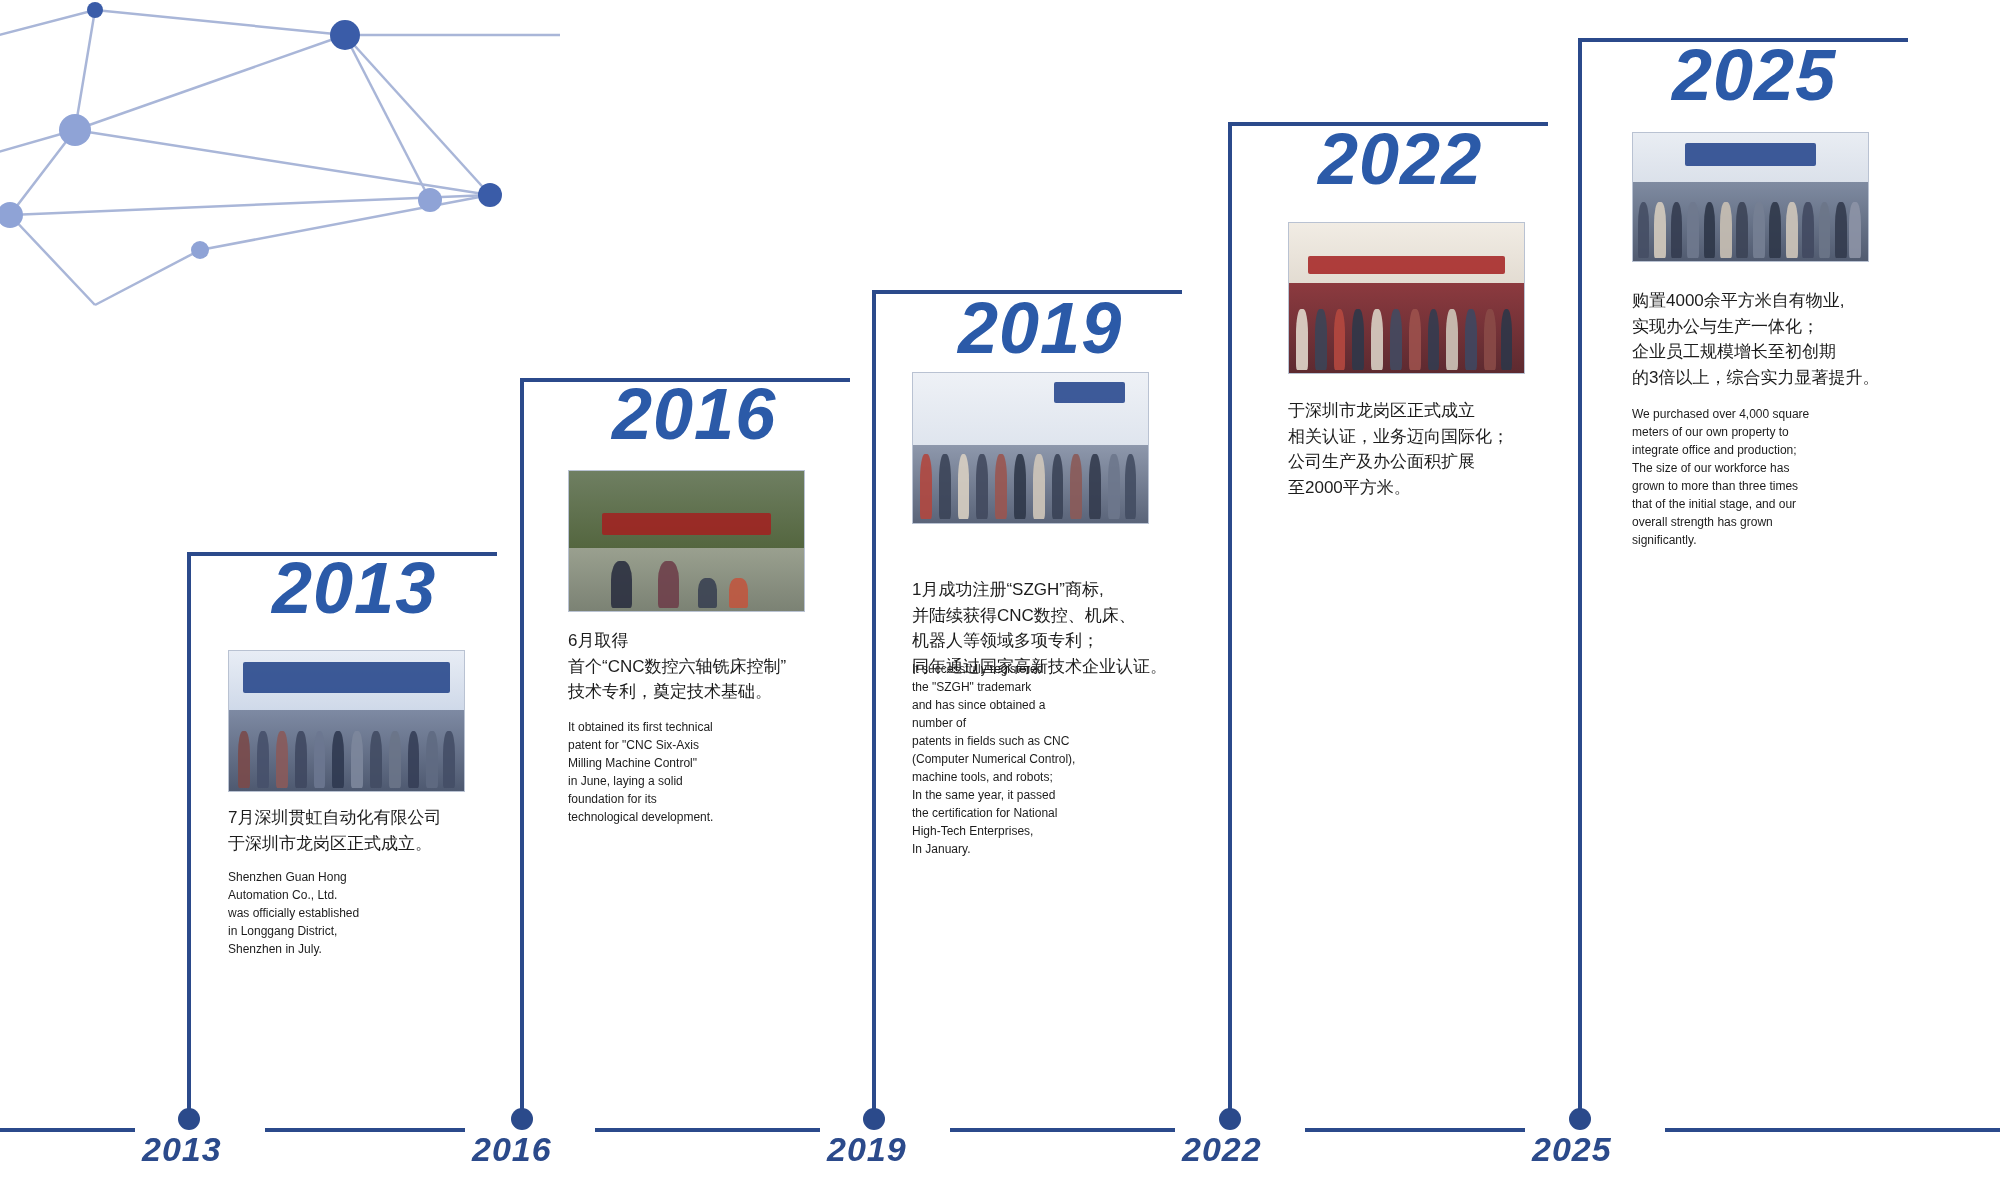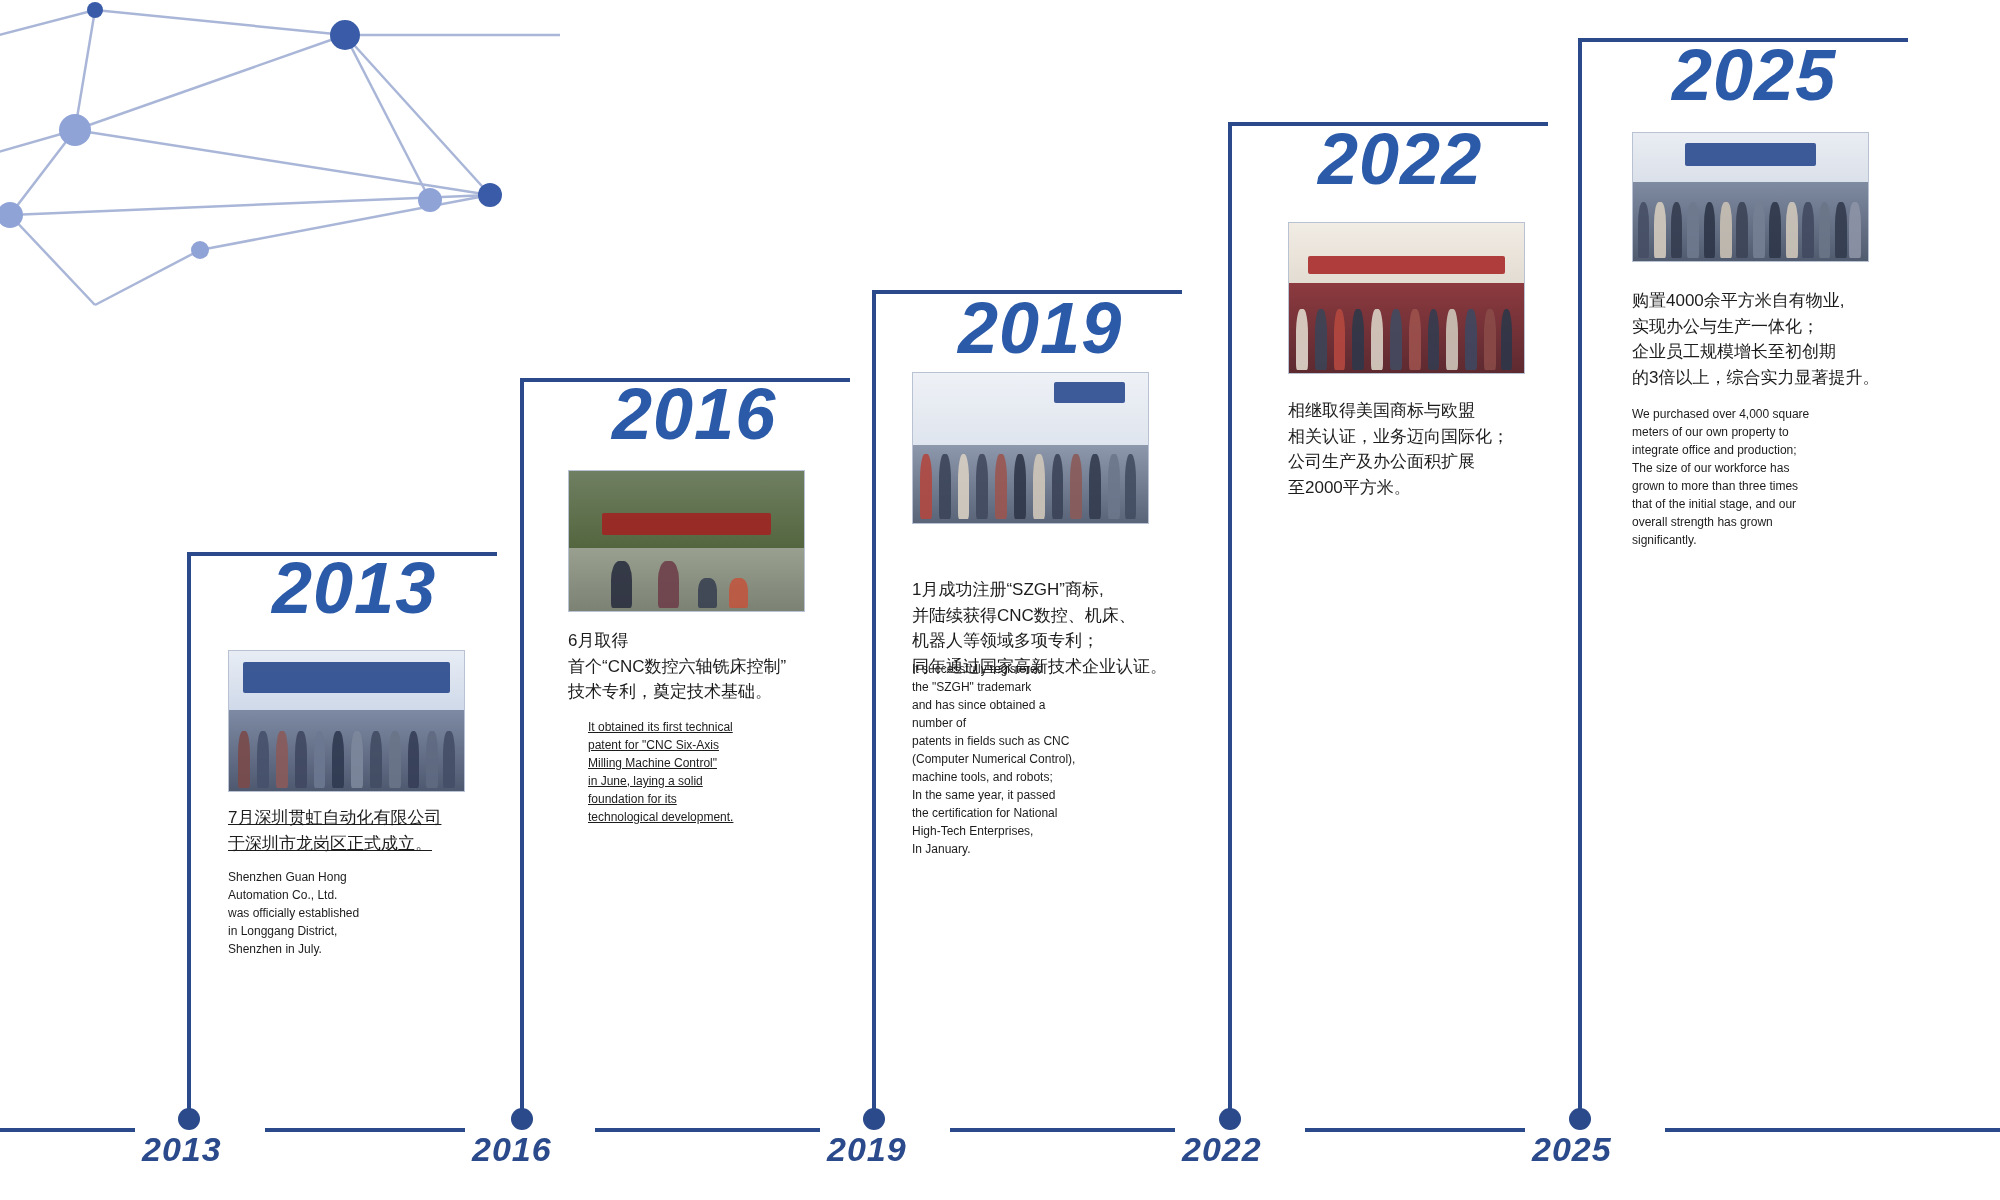--- a/index.html
+++ b/index.html
@@ -202,21 +202,21 @@
         <span style="left:44%;background:#2f3850"></span>
       <span style="left:52%;background:#7d879c"></span>
         <span style="left:60%;background:#414b63"></span>
       <span style="left:68%;background:#6a7488"></span>
         <span style="left:76%;background:#353e56"></span>
       <span style="left:84%;background:#5f6a82"></span>
         <span style="left:91%;background:#444e66"></span>
     </div>
   </div>
 
-  <div class="txt cn" style="left:228px; top:805px; width:300px;text-decoration:underline;">7月深圳贯虹自动化有限公司
+  <div class="txt cn" style="left:228px; top:805px; width:300px;">7月深圳贯虹自动化有限公司
 于深圳市龙岗区正式成立。</div>
   <div class="txt en" style="left:228px; top:868px; width:300px;">Shenzhen Guan Hong
 Automation Co., Ltd.
 was officially established
 in Longgang District,
 Shenzhen in July.</div>
 
   <div class="vline" style="left:520px; top:378px; height:734px;"></div>
   <div class="hline" style="left:520px; top:378px; width:330px;"></div>
   <div class="dot" style="left:511px; top:1108px;"></div>
@@ -230,21 +230,21 @@
       <span style="left:18%;width:9%;background:#2b3040"></span>
       <span style="left:38%;width:9%;background:#6e3f4a"></span>
       <span style="left:55%;width:8%;height:45%;background:#3a4152"></span>
       <span style="left:68%;width:8%;height:45%;background:#c0563f"></span>
     </div>
   </div>
 
   <div class="txt cn" style="left:568px; top:628px; width:310px;">6月取得
 首个“CNC数控六轴铣床控制”
 技术专利，奠定技术基础。</div>
-  <div class="txt en" style="left:588px; top:718px; width:310px;text-decoration:underline;">It obtained its first technical
+  <div class="txt en" style="left:568px; top:718px; width:310px;">It obtained its first technical
  patent for "CNC Six-Axis
 Milling Machine Control"
 in June, laying a solid
  foundation for its
 technological development.</div>
 
   <div class="vline" style="left:872px; top:290px; height:822px;"></div>
   <div class="hline" style="left:872px; top:290px; width:310px;"></div>
   <div class="dot" style="left:863px; top:1108px;"></div>
   <div class="big-year" style="left:958px; top:287px;">2019</div>
@@ -303,21 +303,21 @@
         <span style="left:43%;background:#424a60"></span>
       <span style="left:51%;background:#9c514c"></span>
         <span style="left:59%;background:#343c50"></span>
       <span style="left:67%;background:#cec5b9"></span>
         <span style="left:75%;background:#3f4760"></span>
       <span style="left:83%;background:#8a4a47"></span>
         <span style="left:90%;background:#2e3648"></span>
     </div>
   </div>
 
-  <div class="txt cn" style="left:1288px; top:398px; width:300px;">相继取得美国商标与欧盟
+  <div class="txt cn" style="left:1288px; top:398px; width:300px;">于深圳市龙岗区正式成立
 相关认证，业务迈向国际化；
 公司生产及办公面积扩展
 至2000平方米。</div>
 
   <div class="vline" style="left:1578px; top:38px; height:1074px;"></div>
   <div class="hline" style="left:1578px; top:38px; width:330px;"></div>
   <div class="dot" style="left:1569px; top:1108px;"></div>
   <div class="big-year" style="left:1672px; top:34px;">2025</div>
 
   <div class="photo" style="left:1632px; top:132px; width:235px; height:128px;">

